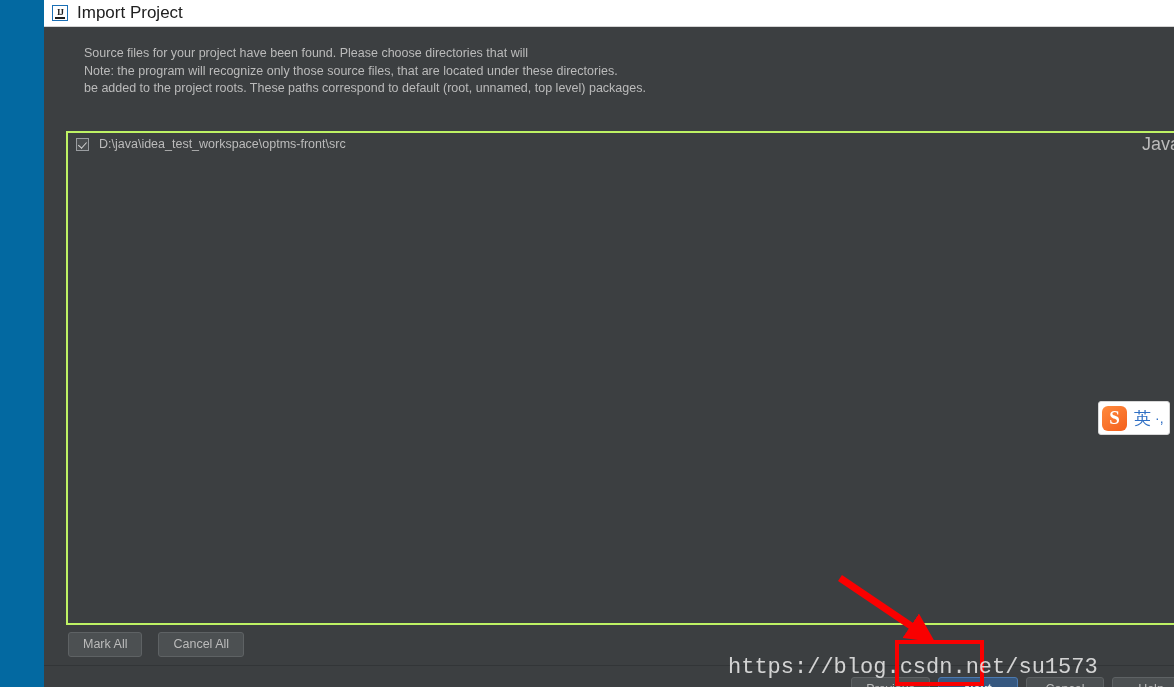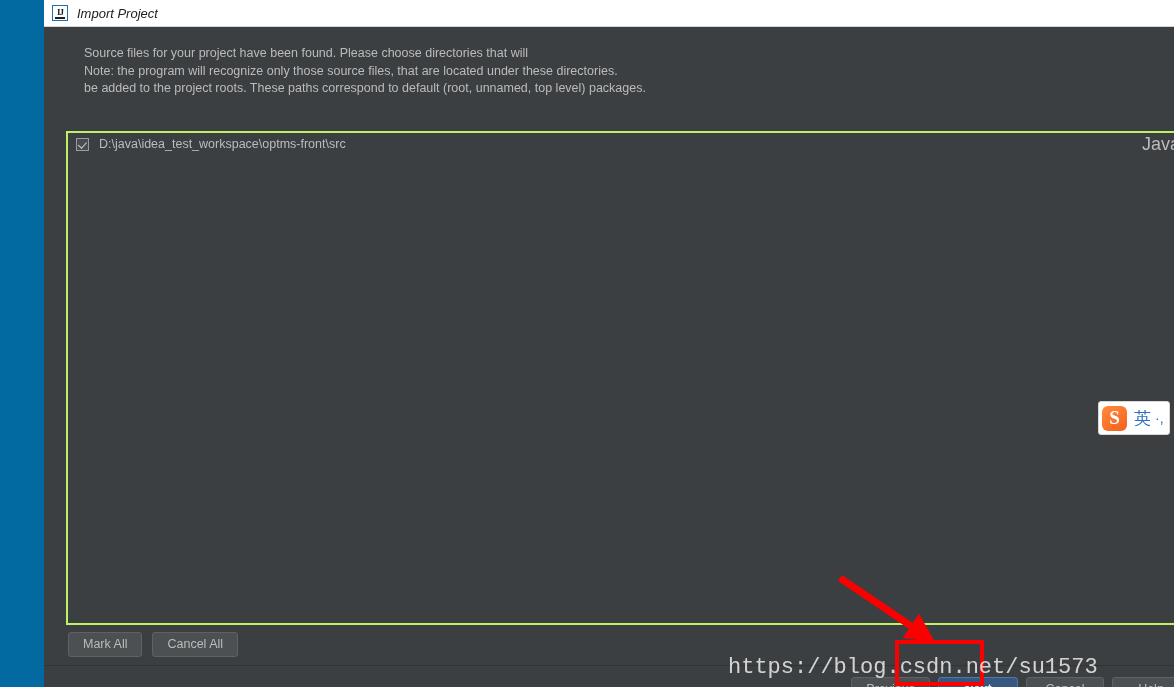--- a/index.html
+++ b/index.html
@@ -86,25 +86,24 @@
   }
   #app-icon .ij-bar {
     position: absolute;
     bottom: 1px;
     left: 2px;
     right: 2px;
     height: 2px;
     background: #1f1f1f;
   }
   #window-title {
-    font-size: 13px;
+    font-size: 17px;
     color: #202020;
     margin-left: 9px;
     white-space: nowrap;
-    font-style: italic;
   }
   #close-button {
     position: absolute;
     right: 0;
     top: 0;
     width: 42px;
     height: 26px;
     display: flex;
     align-items: center;
     justify-content: center;
@@ -187,21 +186,21 @@
     white-space: nowrap;
     text-align: right;
   }
 
   
   #mark-buttons {
     position: absolute;
     left: 24px;
     top: 605px;
     display: flex;
-    gap: 10px;
+    gap: 16px;
   }
   .btn {
     background: #4c5052;
     border: 1px solid #5e6264;
     border-radius: 3px;
     color: #bbbbbb;
     font-size: 12.5px;
     font-family: "Liberation Sans", sans-serif;
     padding: 0 14px;
     height: 25px;

